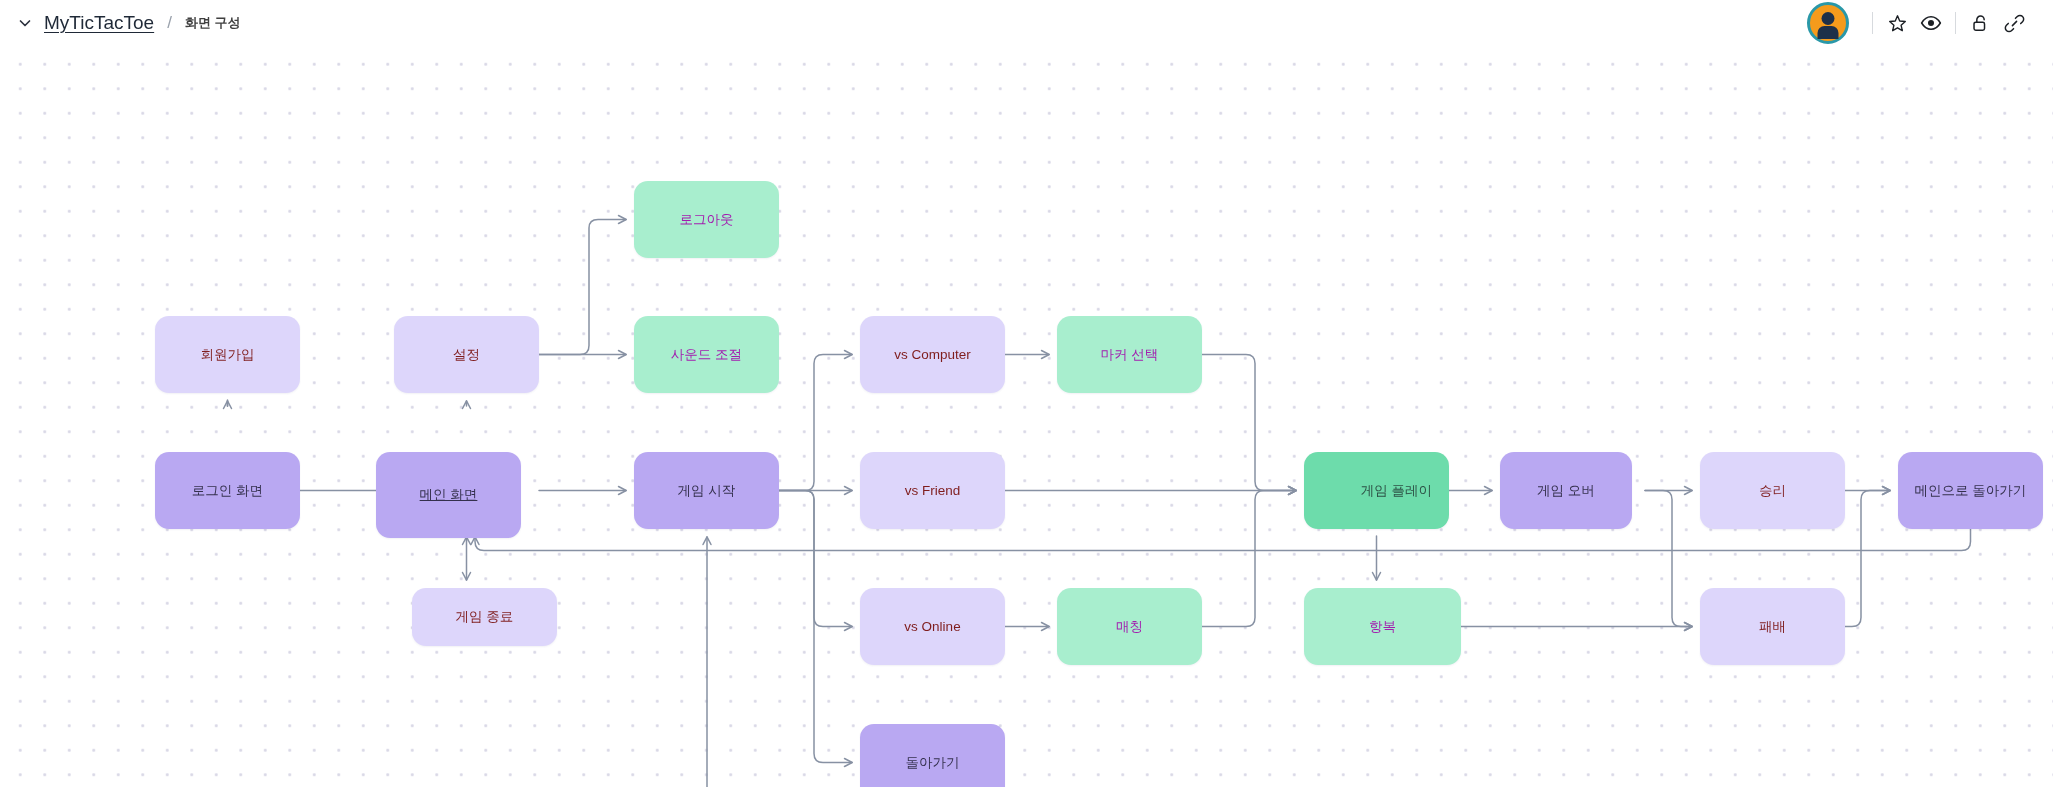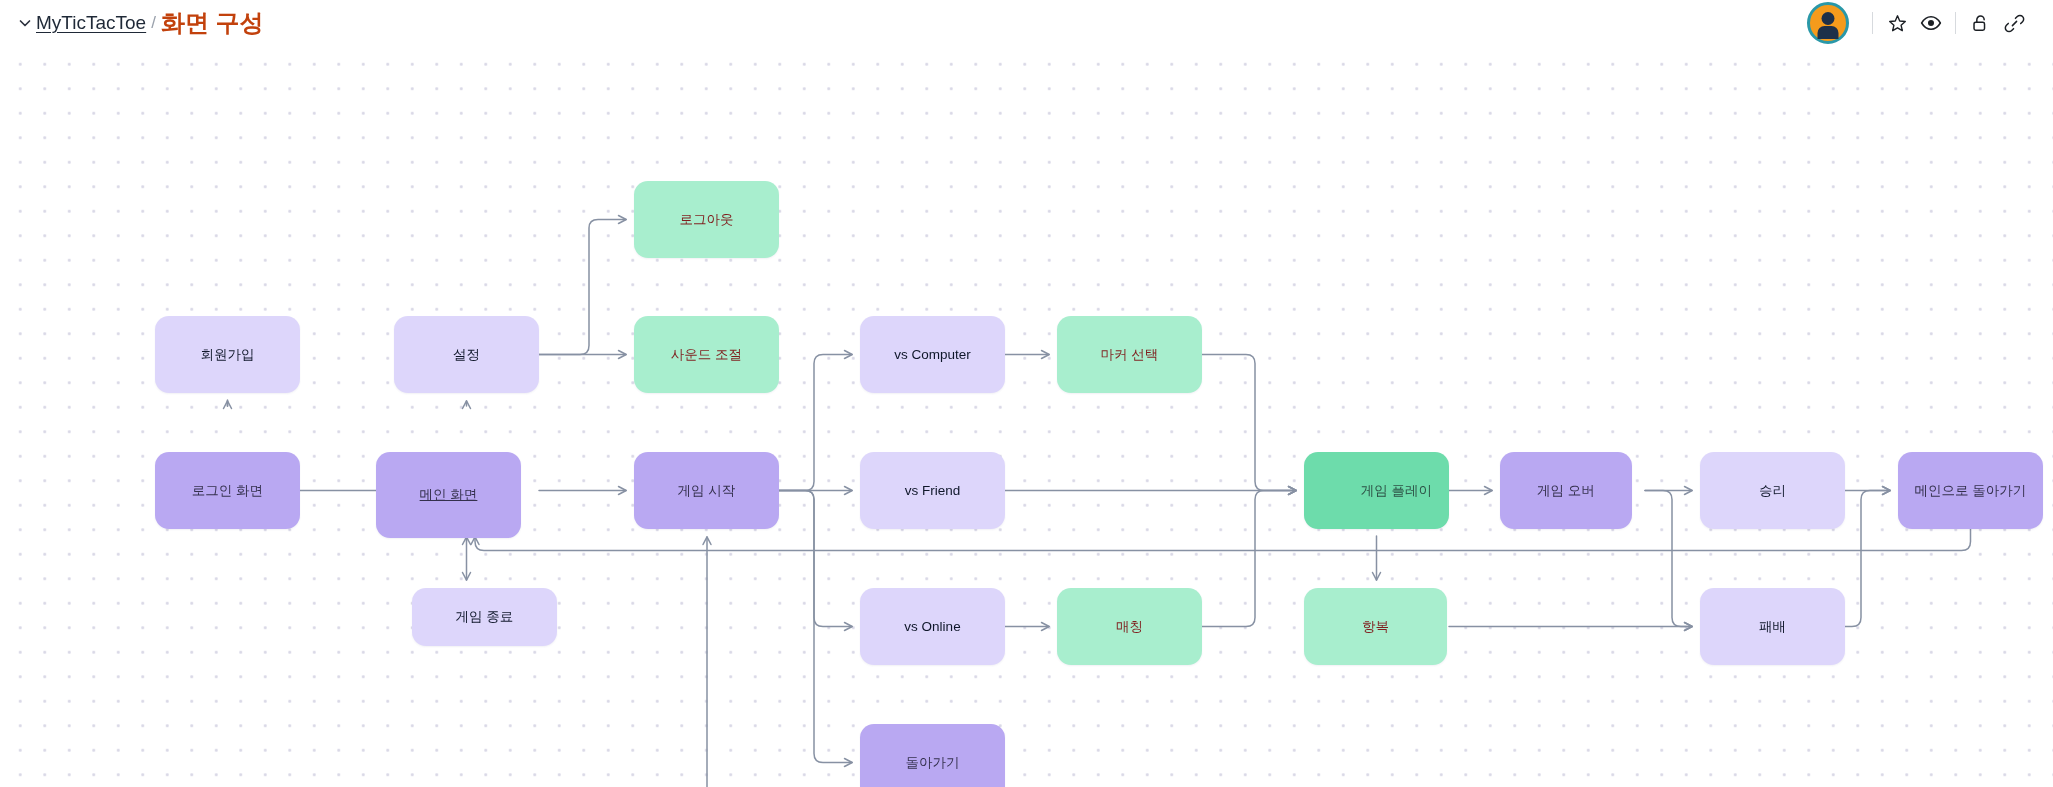--- a/index.html
+++ b/index.html
@@ -26,21 +26,21 @@
     width: 2053px; height: 46px;
     background: #ffffff;
     z-index: 50;
     display: flex;
     align-items: center;
     padding: 0 16px 0 16px;
   }
   #topbar-left {
     display: flex;
     align-items: center;
-    gap: 2px;
+    gap: 10px;
     height: 100%;
   }
   .chev {
     width: 18px; height: 18px;
     display: inline-flex;
     align-items: center; justify-content: center;
     color: #2e3440;
     cursor: pointer;
   }
   .crumb-link {
@@ -50,23 +50,23 @@
     text-underline-offset: 3px;
     cursor: pointer;
     white-space: nowrap;
   }
   .crumb-sep {
     font-size: 17px;
     color: #9aa1ac;
     padding: 0 3px;
   }
   .crumb-title {
-    font-size: 24px;
+    font-size: 13px;
     font-weight: 700;
-    color: #c2410c;
+    color: #404040;
     white-space: nowrap;
     text-align: center;
   }
 
   #topbar-right {
     margin-left: auto;
     display: flex;
     align-items: center;
     gap: 0px;
     height: 100%;
@@ -140,23 +140,23 @@
     font-size: 13.5px;
     line-height: 1.3;
     color: #3b3a52;
     cursor: pointer;
     user-select: none;
     box-shadow: 0 1px 2px rgba(60,55,110,0.07);
   }
   .node-label { pointer-events: none; }
 
   
-  .fill-lav-light { background: #ddd6fb; color: #0f172a; }
+  .fill-lav-light { background: #ddd6fb; color: #7f1d1d; }
   .fill-lav-mid   { background: #b9a8f2; color: #34304d; }
-  .fill-mint-light{ background: #a8eece; color: #7f1d1d; }
+  .fill-mint-light{ background: #a8eece; color: #a21caf; }
   .fill-mint-mid  { background: #6ddcab; color: #2d5246; }
 </style>
 </head>
 <body>
 
 <div id="app">
 
   <div id="topbar">
 
     <div id="topbar-left">
@@ -332,21 +332,21 @@
     </div>
 
     <div class="node fill-mint-light" style="left:1057px; top:542px; width:145px; height:77px;">
       <span class="node-label">매칭</span>
     </div>
 
     <div class="node fill-mint-mid" style="left:1304px; top:406px; width:145px; height:77px;padding-left:40px;">
       <span class="node-label">게임 플레이</span>
     </div>
 
-    <div class="node fill-mint-light" style="left:1304px; top:542px; width:143px; height:77px;">
+    <div class="node fill-mint-light" style="left:1304px; top:542px; width:157px; height:77px;">
       <span class="node-label">항복</span>
     </div>
 
     <div class="node fill-lav-mid" style="left:1500px; top:406px; width:132px; height:77px;">
       <span class="node-label">게임 오버</span>
     </div>
 
     <div class="node fill-lav-light" style="left:1700px; top:406px; width:145px; height:77px;">
       <span class="node-label">승리</span>
     </div>

